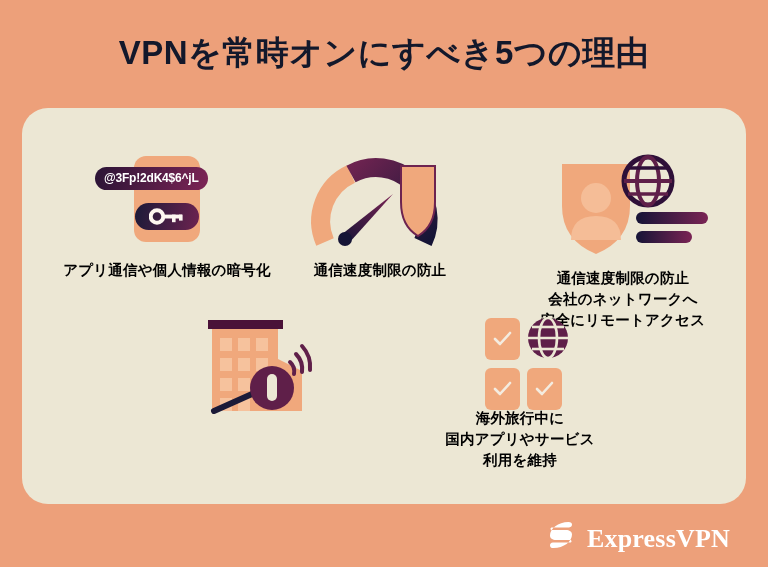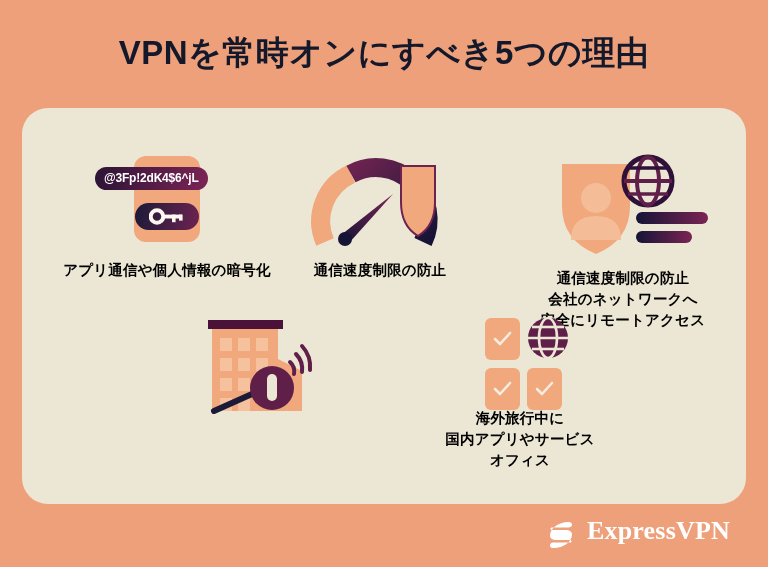--- a/index.html
+++ b/index.html
@@ -134,21 +134,21 @@
   #tile-b { left: 25px; top: 52px; }
   #tile-c { left: 67px; top: 52px; }
   #globe-small { position: absolute; left: 66px; top: 0px; }
 
   
   #logo {
     position: absolute;
     right: 38px;
     top: 518px;
     display: flex;
-    align-items: flex-start;
+    align-items: flex-end;
     gap: 9px;
   }
   #logo-mark { flex: 0 0 auto; }
   #logo-text {
     color: #ffffff;
     font-family: "Liberation Serif", "DejaVu Serif", serif;
     font-size: 26px;
     font-weight: 700;
     letter-spacing: 0.2px;
     line-height: 1;
@@ -298,21 +298,21 @@
         <g stroke="#ece7d4" stroke-width="2.6" fill="none">
           <ellipse cx="22" cy="22" rx="9" ry="20"></ellipse>
           <line x1="2" y1="22" x2="42" y2="22"></line>
           <line x1="6" y1="11" x2="38" y2="11"></line>
           <line x1="6" y1="33" x2="38" y2="33"></line>
         </g>
       </svg>
     </div>
     <div class="caption">海外旅行中に
 国内アプリやサービス
-オフィス</div>
+利用を維持</div>
   </div>
 
   <div id="logo">
     <svg id="logo-mark" width="34" height="34" viewBox="0 0 34 34">
       <path d="M 24.5 4 C 14 4 6 10.5 6 17.5 C 6 20.4 8.6 22 12 22 L 26 22 C 28 22 28 24.6 26 24.6 L 9 24.6 C 6.8 24.6 6 26.1 6 27.4 C 6 29 7.2 30 9.4 30 C 20 30 28 23.5 28 16.5 C 28 13.6 25.4 12 22 12 L 8 12 C 6 12 6 9.4 8 9.4 L 25 9.4 C 27.2 9.4 28 7.9 28 6.6 C 28 5 26.8 4 24.5 4 Z" fill="#ffffff"></path>
     </svg>
     <div id="logo-text">ExpressVPN</div>
   </div>
 
 </div>

